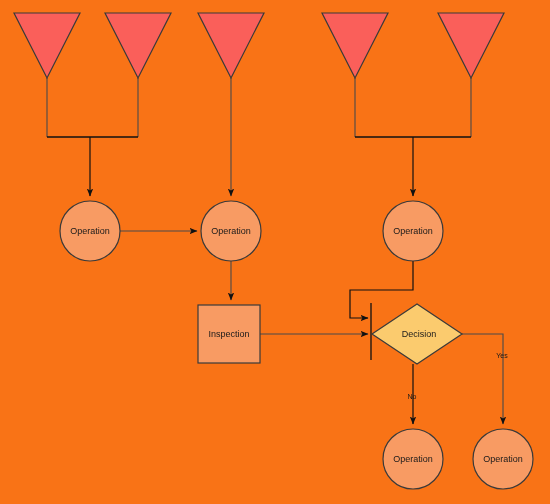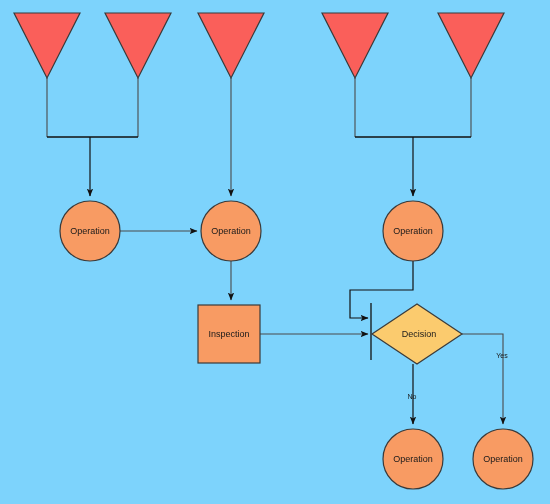--- a/index.html
+++ b/index.html
@@ -7,21 +7,21 @@
     padding: 0;
     background: #ffffff;
   }
   body {
     font-family: "Liberation Sans", sans-serif;
   }
   #canvas {
     position: relative;
     width: 550px;
     height: 504px;
-    background: #7dd3fc;
+    background: #f97316;
     overflow: hidden;
   }
   #flow-svg {
     position: absolute;
     top: 0;
     left: 0;
     width: 550px;
     height: 504px;
     display: block;
   }

